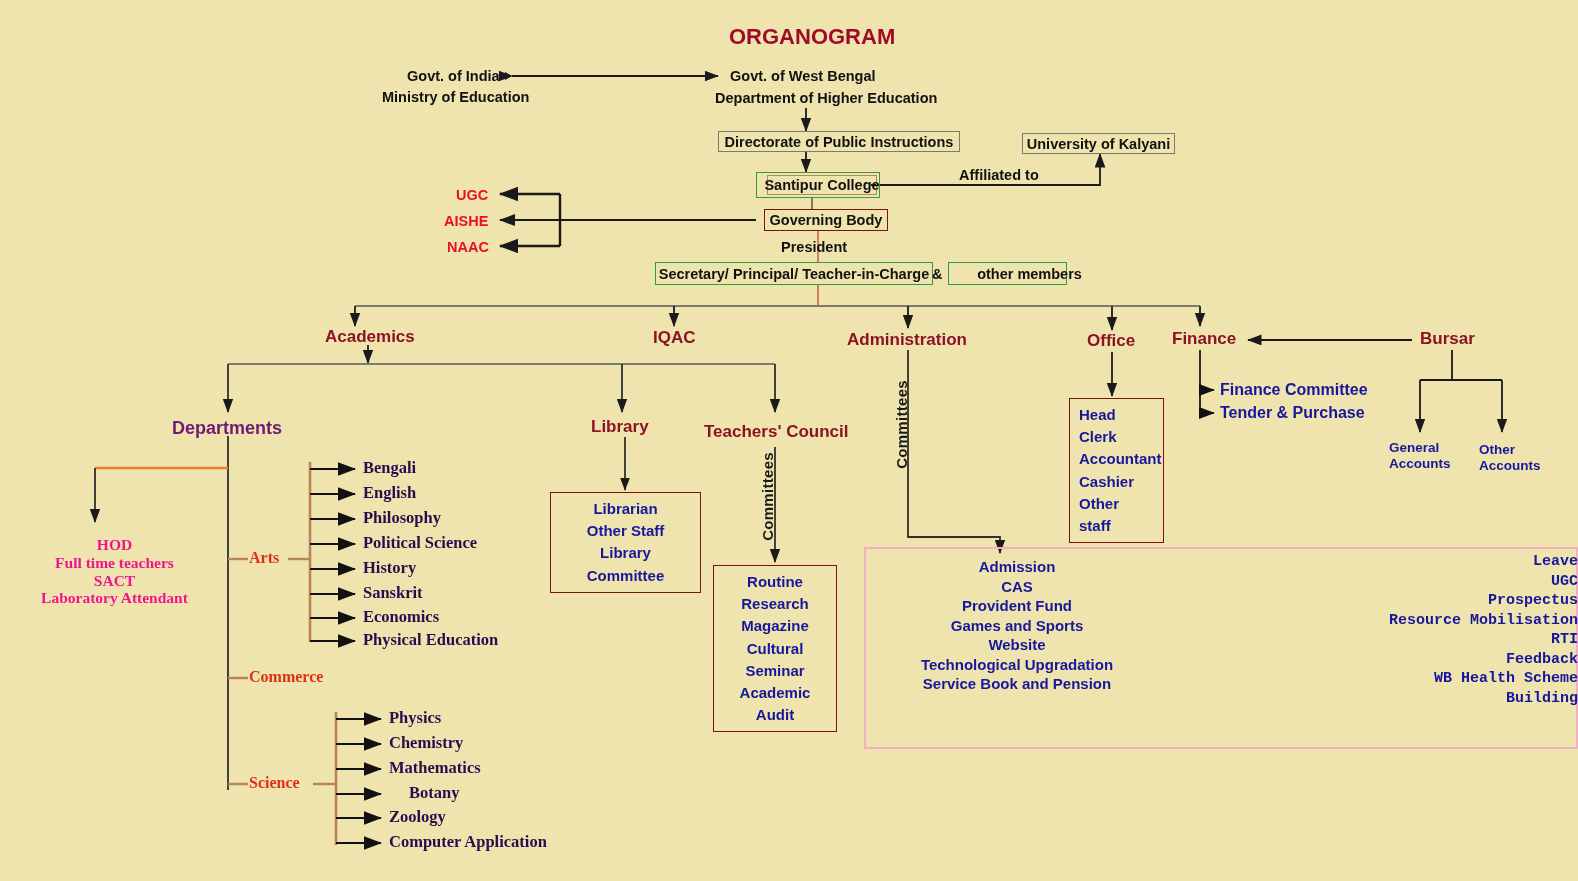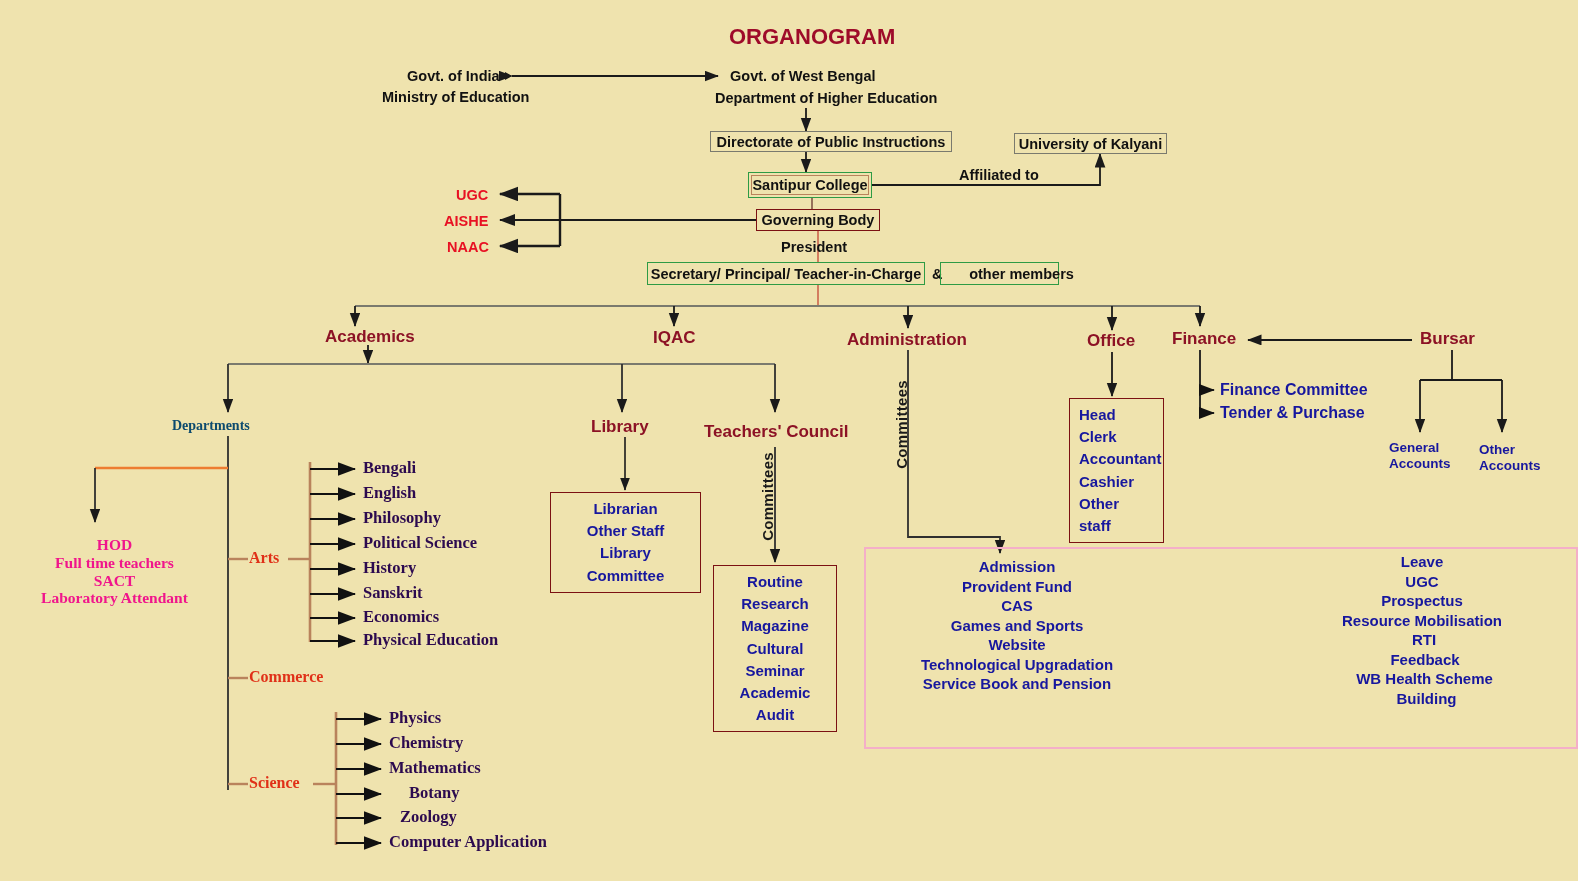--- a/index.html
+++ b/index.html
@@ -38,24 +38,24 @@
     color: #111111;
     font-size: 14.5px;
     font-weight: bold;
   }
   .maroon {
     color: #8C1225;
     font-size: 17px;
     font-weight: bold;
   }
   .maroon-serif {
-    color: #0c4a6e;
-    font-size: 14px;
-    font-weight: bold;
-    font-family: Liberation Serif, serif;
+    color: #701a75;
+    font-size: 18px;
+    font-weight: bold;
+    font-family: Liberation Sans, sans-serif;
   }
   .red {
     color: #E81123;
     font-size: 14.5px;
     font-weight: bold;
   }
   .red-serif {
     color: #E03018;
     font-size: 16px;
     font-weight: bold;
@@ -79,20 +79,21 @@
     font-family: "Liberation Serif", serif;
     text-align: center;
   }
   .boxed {
     position: absolute;
     box-sizing: border-box;
     display: flex;
     align-items: center;
     justify-content: center;
     white-space: nowrap;
+    margin-left: 8px;
   }
   .box-grey { border: 1px solid #7A7A6E; }
   .box-green { border: 1.5px solid #2E9B45; }
   .box-maroon { border: 1.5px solid #7B1113; }
   .box-green-inner { border: 1px solid #B9835C; }
   .listbox {
     position: absolute;
     box-sizing: border-box;
     border: 1.5px solid #7B1113;
     padding: 5px 20px;
@@ -285,21 +286,21 @@
   <div class="lbl navy-serif" style="left:363px; top:534px;">Political Science</div>
   <div class="lbl navy-serif" style="left:363px; top:559px;">History</div>
   <div class="lbl navy-serif" style="left:363px; top:584px;">Sanskrit</div>
   <div class="lbl navy-serif" style="left:363px; top:608px;">Economics</div>
   <div class="lbl navy-serif" style="left:363px; top:631px;">Physical Education</div>
 
   <div class="lbl navy-serif" style="left:389px; top:709px;">Physics</div>
   <div class="lbl navy-serif" style="left:389px; top:734px;">Chemistry</div>
   <div class="lbl navy-serif" style="left:389px; top:759px;">Mathematics</div>
   <div class="lbl navy-serif" style="left:409px; top:784px;">Botany</div>
-  <div class="lbl navy-serif" style="left:400px; top:808px;">Zoology</div>
+  <div class="lbl navy-serif" style="left:389px; top:808px;">Zoology</div>
   <div class="lbl navy-serif" style="left:389px; top:833px;">Computer Application</div>
 
   <div class="listbox navy" style="left:550px; top:492px; width:151px;">
     <div>Librarian</div>
     <div>Other Staff</div>
     <div>Library Committee</div>
   </div>
 
   <div class="vert" style="left:759px; top:452px;">Committees</div>
 
@@ -311,30 +312,30 @@
     <div>Seminar</div>
     <div>Academic Audit</div>
   </div>
 
   <div class="vert" style="left:893px; top:380px;">Committees</div>
 
   <div class="pinkbox" style="left:864px; top:547px; width:714px; height:202px;"></div>
 
   <div class="lbl navy col-list" style="left:872px; top:557px; width:290px; text-align:center;">
     <div>Admission</div>
+    <div>CAS</div>
     <div>Provident Fund</div>
-    <div>CAS</div>
     <div>Games and Sports</div>
     <div>Website</div>
     <div>Technological  Upgradation</div>
     <div>Service Book and Pension</div>
   </div>
 
 
-  <div class="lbl navy col-list" style="left:1322px; top:552px; width:200px; text-align:center;">
+  <div class="lbl navy col-list" style="left:1378px; top:552px; width:200px; text-align:right;font-family:Liberation Mono, monospace;">
     <div>Leave</div>
     <div>UGC</div>
     <div>Prospectus</div>
     <div>Resource Mobilisation</div>
     <div style="padding-left:4px;">RTI</div>
     <div style="padding-left:6px;">Feedback</div>
     <div style="padding-left:5px;">WB Health Scheme</div>
     <div style="padding-left:9px;">Building</div>
   </div>
 

